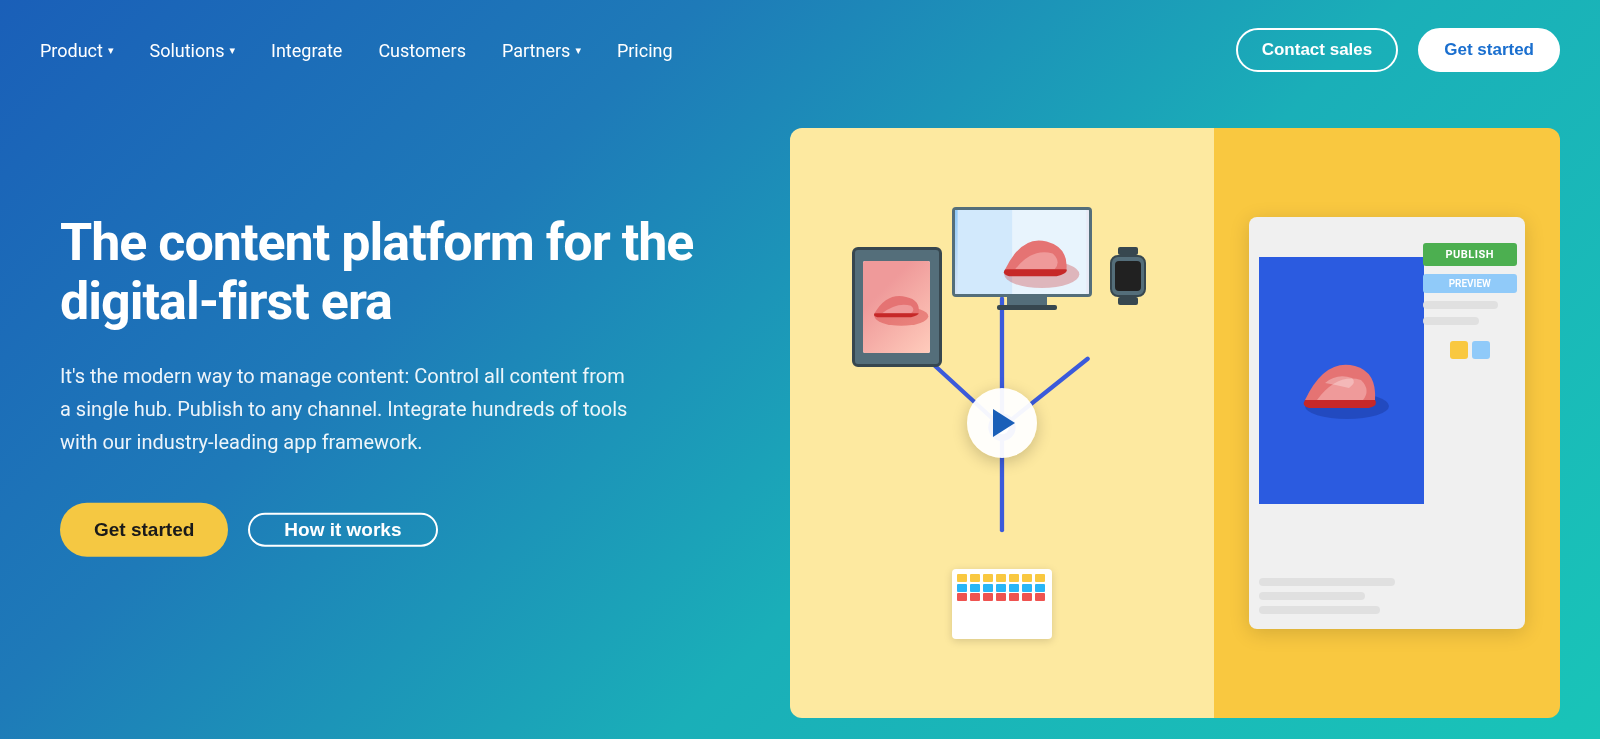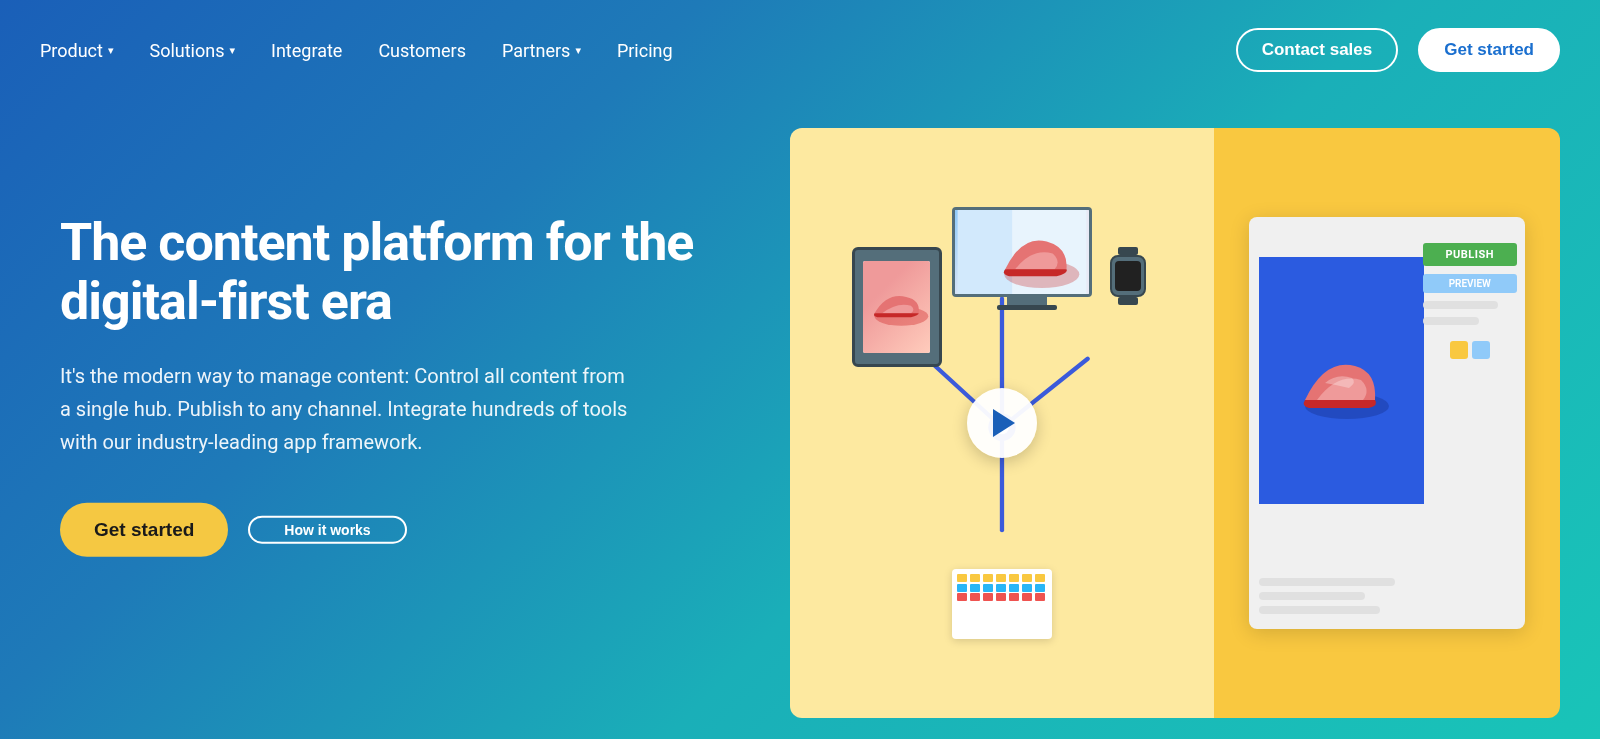--- a/index.html
+++ b/index.html
@@ -150,21 +150,21 @@
       cursor: pointer;
       white-space: nowrap;
     }
 
     .btn-secondary {
       background: transparent;
       color: #fff;
       border: 2px solid #fff;
       padding: 4px 34px;
       border-radius: 32px;
-      font-size: 14px;
+      font-size: 19px;
       font-weight: 600;
       cursor: pointer;
       white-space: nowrap;
     }
 
     
     .hero-right {
       position: absolute;
       top: 110px;
       right: 40px;

